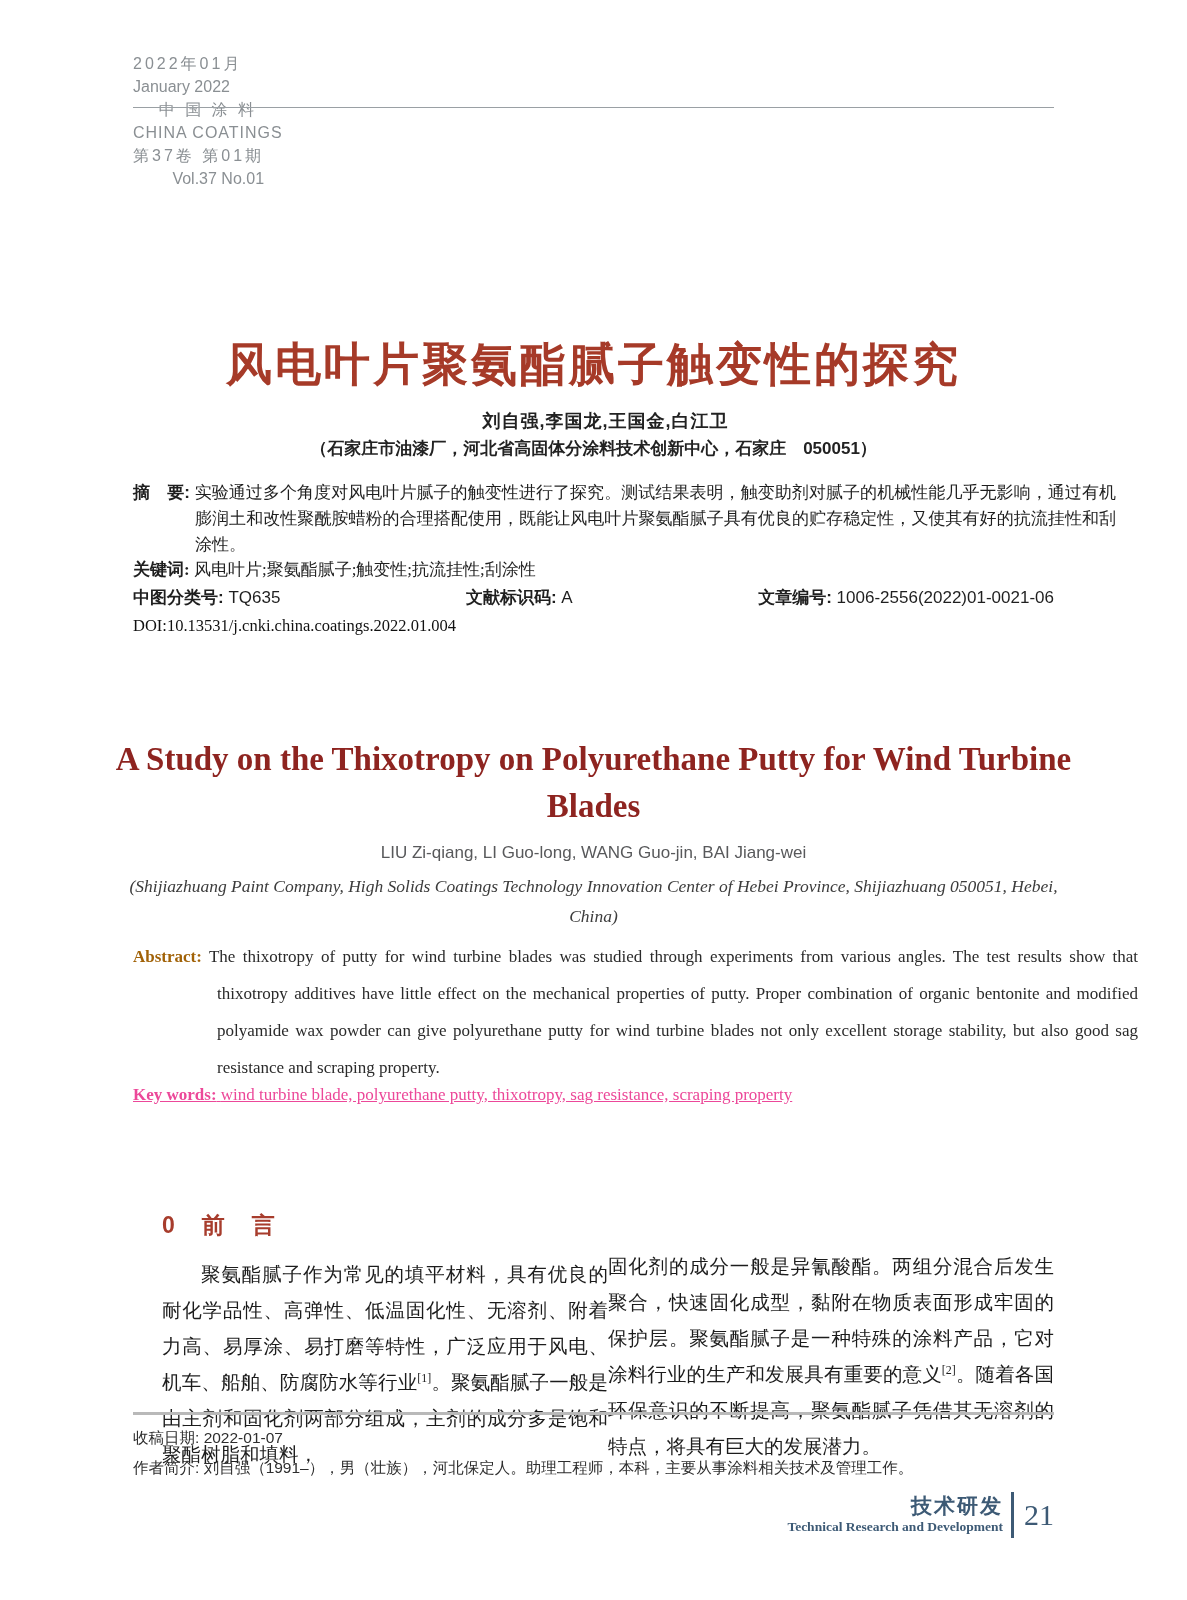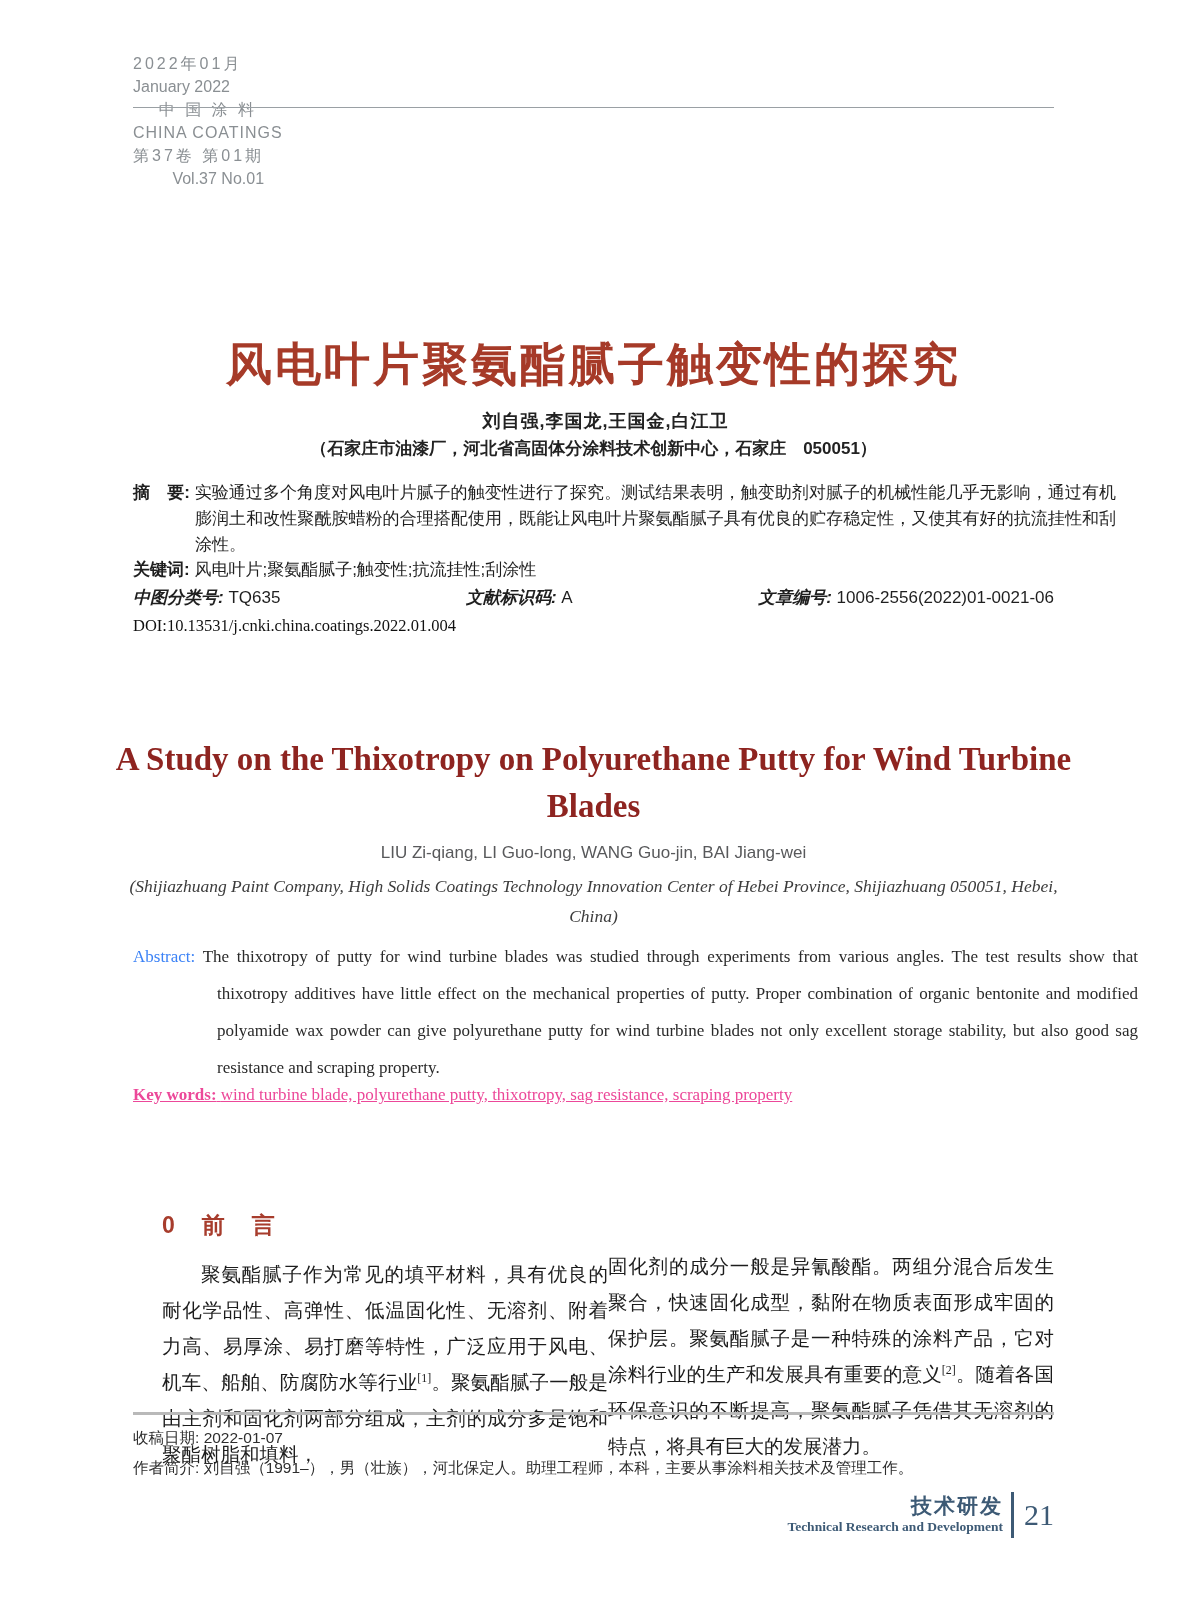--- a/index.html
+++ b/index.html
@@ -44,30 +44,30 @@
   }
   
   .abstract-cn{
     position:absolute;left:133px;top:480px;width:921px;
     font-size:17px;line-height:26px;text-align:justify;
     padding-left:62px;text-indent:-62px;box-sizing:content-box;
   }
   .abstract-cn .lab{font-weight:bold;}
   .keywords-cn{
     position:absolute;left:133px;top:558px;width:921px;
-    font-size:17px;line-height:24px;
+    font-size:17px;line-height:24px;font-family:Liberation Serif, serif;
   }
   .keywords-cn .lab{font-weight:bold;}
   
   .meta-row{
     position:absolute;left:133px;top:586px;width:921px;
     display:flex;justify-content:space-between;
     font-size:17px;
   }
-  .meta-row .lab{font-weight:bold;font-style:italic;}
+  .meta-row .lab{font-weight:bold;}
   .doi-line{
     position:absolute;left:133px;top:616px;width:921px;
     font-family:"Liberation Serif","DejaVu Serif",serif;
     font-size:16.5px;color:#111;
   }
   
   .title-en{
     position:absolute;left:103px;top:736px;width:981px;
     text-align:center;
     font-family:"Liberation Serif","DejaVu Serif",serif;
@@ -84,21 +84,21 @@
     font-family:"Liberation Serif","DejaVu Serif",serif;
     font-style:italic;font-size:17.5px;line-height:30px;color:#3c3c3c;
   }
   
   .abstract-en{
     position:absolute;left:133px;top:938px;width:921px;
     font-family:"Liberation Serif","DejaVu Serif",serif;
     font-size:17px;line-height:37px;text-align:justify;color:#2a2a2a;
     padding-left:84px;text-indent:-84px;box-sizing:content-box;
   }
-  .abstract-en .lab{font-weight:normal;color:#3b82f6;}
+  .abstract-en .lab{font-weight:bold;color:#a16207;}
   .keywords-en{
     position:absolute;left:133px;top:1085px;width:921px;
     font-family:"Liberation Serif","DejaVu Serif",serif;
     font-size:17px;color:#ec4899;text-decoration:underline;
   }
   .keywords-en .lab{font-weight:bold;font-family:"Liberation Serif","DejaVu Serif",serif;}
   
   .body-cols{
     position:absolute;left:133px;top:1196px;width:921px;
     display:flex;justify-content:flex-end;

